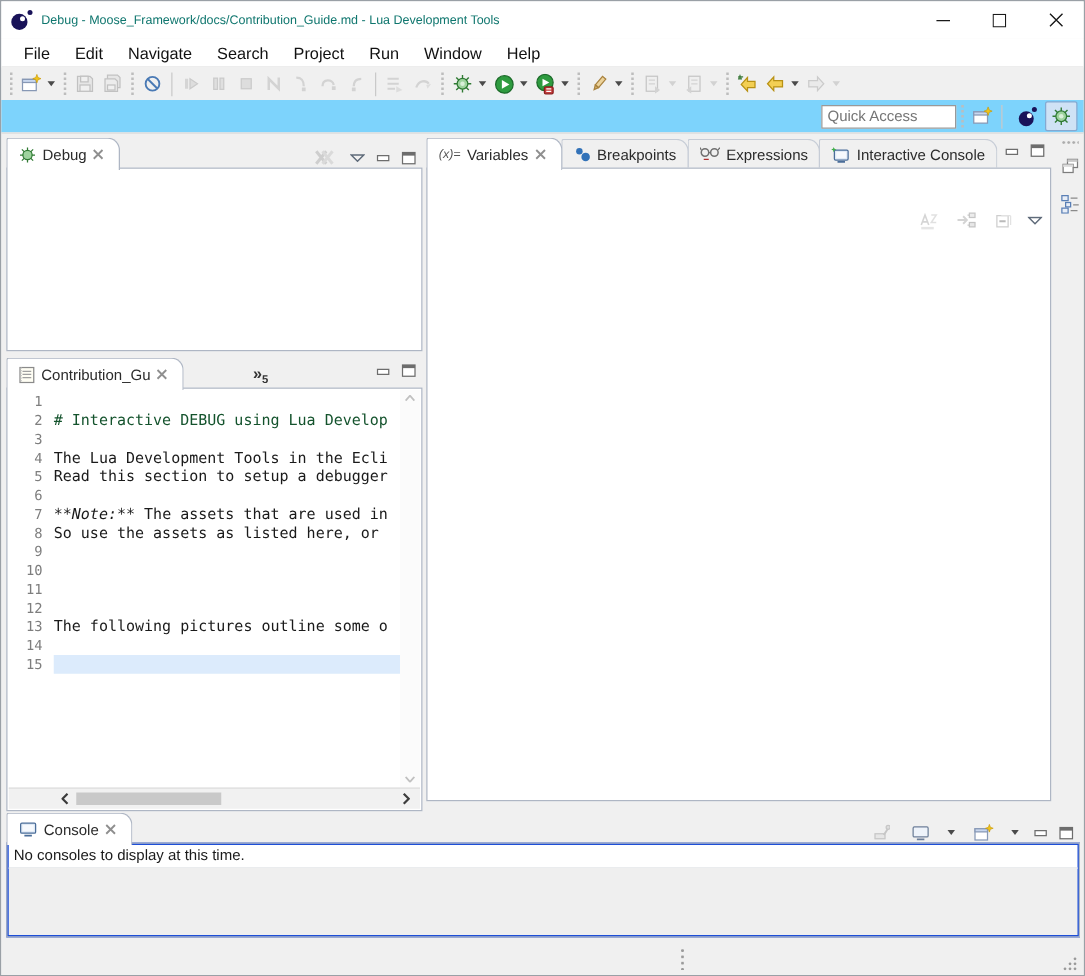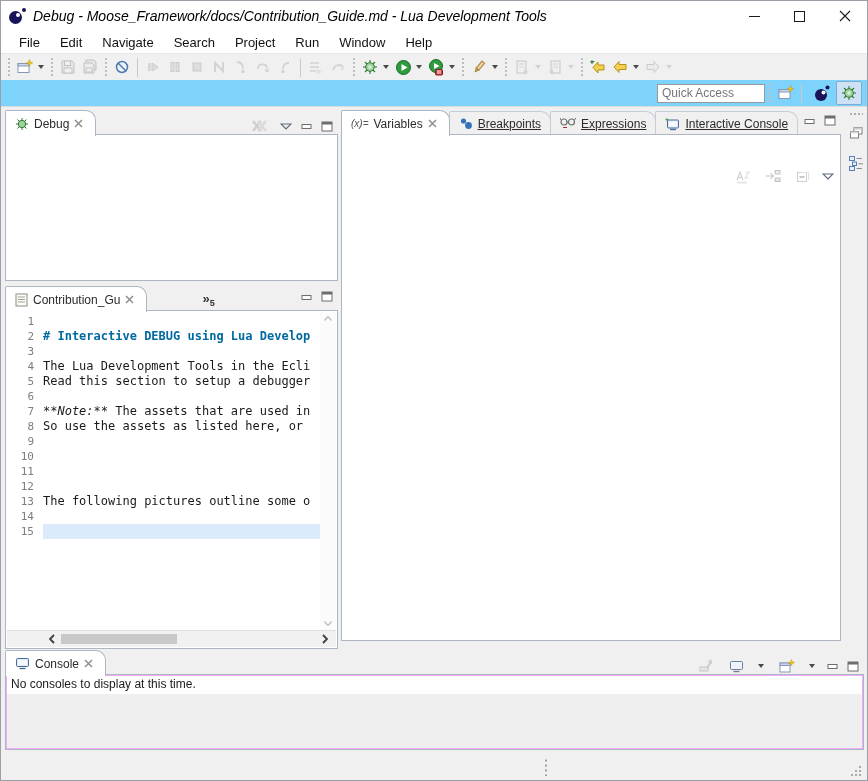--- a/index.html
+++ b/index.html
@@ -5,21 +5,21 @@
   html,body{margin:0;padding:0;background:#888;}
   body{width:868px;height:781px;font-family:"Liberation Sans",sans-serif;-webkit-font-smoothing:antialiased;}
   .window{position:relative;width:866px;height:779px;border:1px solid #9aa0a6;background:#f0f0f0;overflow:hidden;}
 
   
   .titlebar{height:30px;background:#fff;display:flex;align-items:center;padding-left:8px;}
   .app-icon{width:17px;height:17px;position:relative;margin-right:7px;flex:none;}
   .app-icon .planet{position:absolute;left:0;top:3px;width:13px;height:13px;border-radius:50%;background:#191359;}
   .app-icon .hole{position:absolute;left:7px;top:5px;width:4px;height:4px;border-radius:50%;background:#fff;}
   .app-icon .moon{position:absolute;right:0;top:0;width:4px;height:4px;border-radius:50%;background:#191359;}
-  .title-text{font-size:14px;color:#000000;font-style:italic;}
+  .title-text{font-size:10px;color:#0f766e;}
   .win-controls{margin-left:auto;display:flex;height:30px;}
   .win-btn{width:45px;height:30px;display:flex;align-items:center;justify-content:center;}
 
   
   .menubar{height:22px;background:#fff;display:flex;align-items:center;padding-left:8px;border-bottom:1px solid #e8e8e8;}
   .menu-item{font-size:13px;color:#111;padding:0 10px;height:22px;display:flex;align-items:center;text-align:center;}
 
   
   .toolbar{height:26px;background:#f0f0f0;display:flex;align-items:center;padding-left:3px;}
   .tbtn{height:22px;min-width:20px;display:flex;align-items:center;justify-content:center;padding:0 1px;}
@@ -32,31 +32,31 @@
   .qa-input{width:98px;height:17px;border:1px solid #999;background:#fff;font-size:12px;color:#555;padding:0 4px;font-family:"Liberation Sans",sans-serif;}
   .persp-btn{height:22px;min-width:24px;display:flex;align-items:center;justify-content:center;border:1px solid transparent;border-radius:2px;margin-left:2px;}
   .persp-btn.active{background:#cfe2f5;border-color:#84a9d1;}
 
   
   .workbench{position:relative;height:646px;background:#f0f0f0;border-top:1px solid #dcdcdc;}
   .view{position:absolute;}
   .tabs{height:25px;display:flex;align-items:flex-end;position:relative;}
   .tab{height:23px;display:flex;align-items:center;gap:5px;padding:0 9px;font-size:12px;color:#2b2b2b;border:1px solid #c6ccd6;border-bottom:none;border-radius:2px 10px 0 0;background:transparent;white-space:nowrap;}
   .tab.sel{background:#fff;border-color:#aeb6c4;height:25px;z-index:3;margin-bottom:-1px;padding-right:12px;}
-  .tab + .tab{margin-left:-1px;text-decoration:underline;}
+  .tab + .tab{margin-left:-1px;}
   .view-body{position:absolute;left:0;right:0;top:24px;bottom:0;border:1px solid #aeb6c4;background:#fff;}
   .strip-controls{position:absolute;right:5px;top:5px;display:flex;align-items:center;gap:9px;z-index:4;}
 
   
   .ed-lines{position:absolute;left:1px;top:1px;right:17px;bottom:18px;overflow:hidden;background:#fff;padding-top:2px;}
   .ed-row{display:flex;height:15px;line-height:15px;font-family:"DejaVu Sans Mono","Liberation Mono",monospace;font-size:12px;}
   .ed-num{width:27px;flex:none;text-align:right;padding-right:9px;color:#7e7e7e;font-size:11px;}
   .ed-text{flex:1;white-space:pre;color:#1a1a1a;overflow:hidden;}
   .ed-row.current .ed-text{background:#dcebfc;}
-  .seg-heading{color:#0369a1;font-weight:bold;}
+  .seg-heading{color:#14532d;font-weight:normal;}
   .seg-em{font-style:italic;}
   .vscroll{position:absolute;top:1px;right:1px;width:16px;bottom:18px;background:#fbfbfb;}
   .vscroll .up{position:absolute;top:4px;left:4px;}
   .vscroll .down{position:absolute;bottom:4px;left:4px;}
   .hscroll{position:absolute;left:1px;right:1px;bottom:1px;height:16px;background:#f1f1f1;border-top:1px solid #ddd;}
   .h-thumb{position:absolute;left:54px;top:3px;width:116px;height:10px;background:#c9c9c9;}
   .h-left{position:absolute;left:42px;top:3px;}
   .h-right{position:absolute;right:8px;top:3px;}
   .chev-overflow{display:flex;align-items:flex-start;margin-left:55px;font-size:13px;font-weight:bold;color:#333;height:20px;}
   .chev-overflow sub{font-size:9px;margin-top:7px;}
@@ -610,21 +610,21 @@
           <span class="caret"></span>
           <svg width="11" height="10">
               <rect x="1" y="3.5" width="9" height="4" fill="#fff" stroke="#6d6d6d"></rect>
             </svg>
           <svg width="12" height="11">
               <rect x="1" y="1" width="10" height="9" fill="#fff" stroke="#6d6d6d"></rect>
               <rect x="1" y="1" width="10" height="2.5" fill="#6d6d6d"></rect>
             </svg>
         </span>
       </div>
-      <div class="view-body" style="background:#f0abfc;">
+      <div class="view-body" style="background:#1d4ed8;">
         <div class="console-msg">No consoles to display at this time.</div>
         <div class="console-rest"></div>
       </div>
     </div>
 
   </div>
 
   <div class="statusbar">
     <span class="drag-dots"></span>
     <svg class="grip" width="12" height="12">

